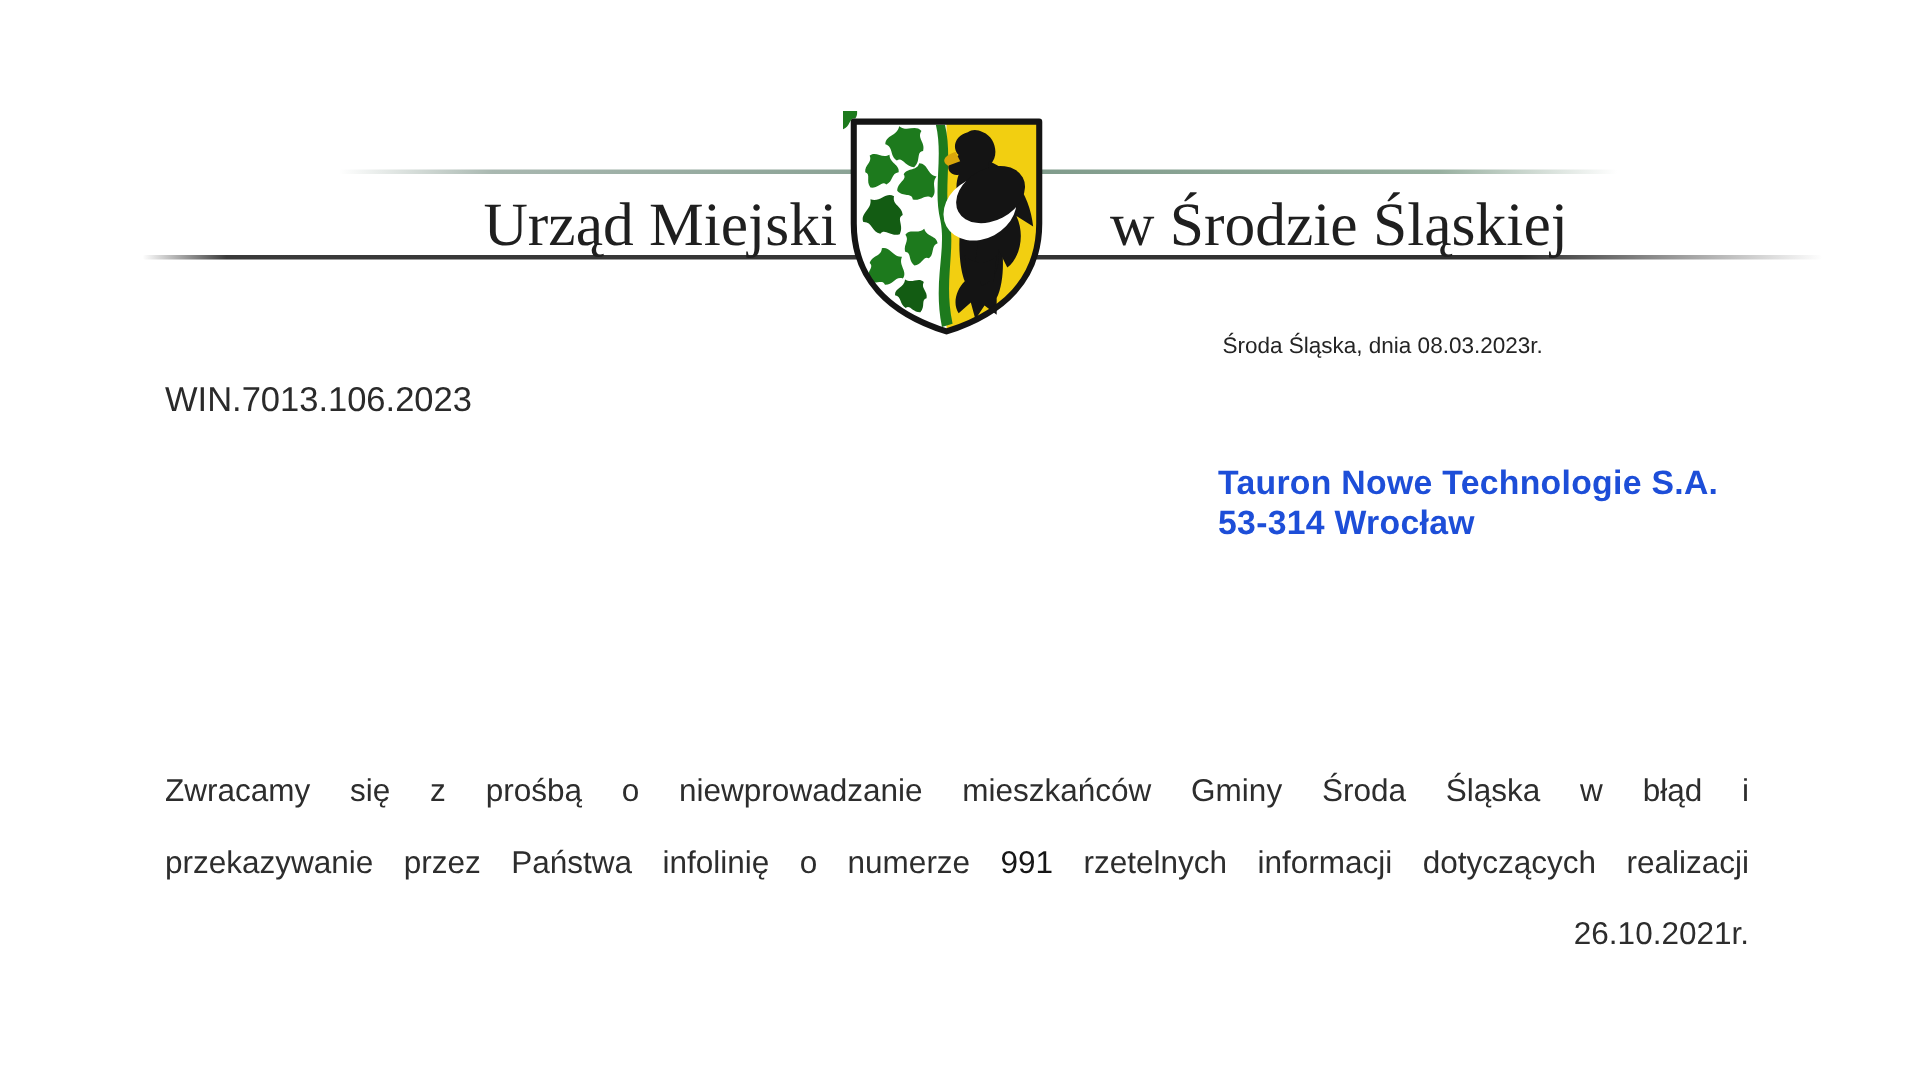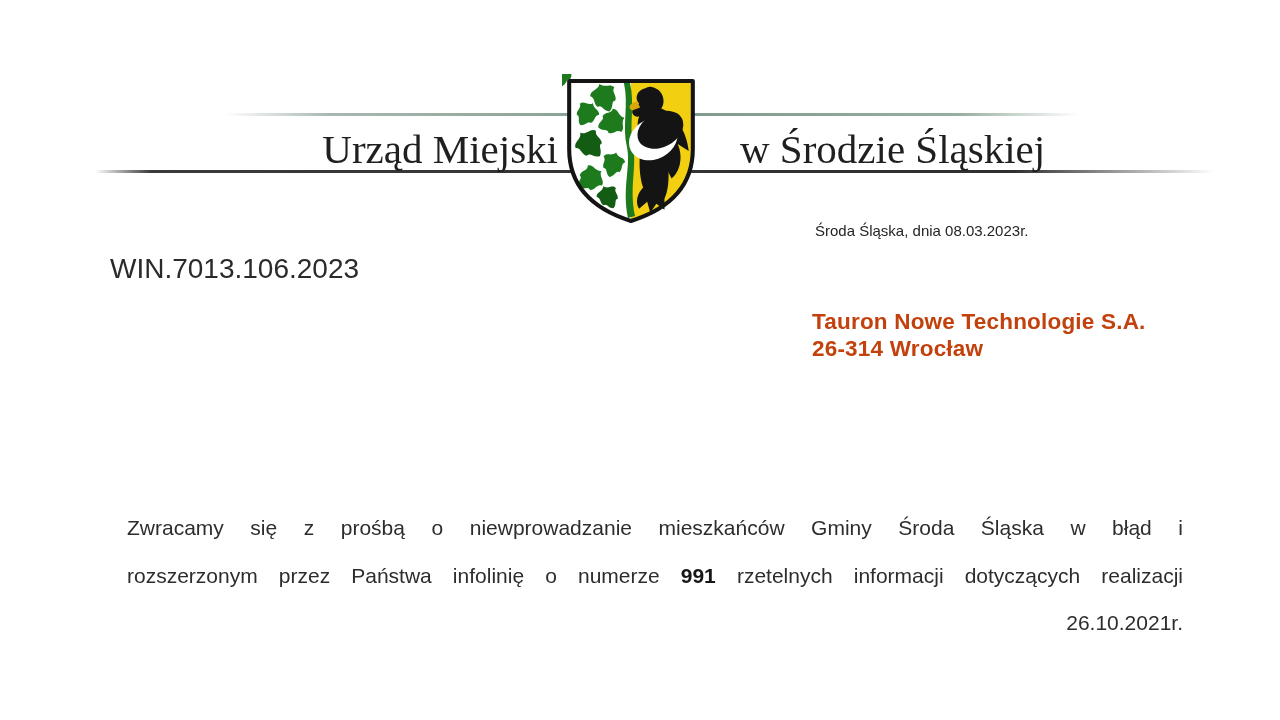--- a/index.html
+++ b/index.html
@@ -57,53 +57,52 @@
   
   .place-date {
     position: absolute;
     left: 815px; top: 222px;
     font-size: 15px; color: #242424;
     white-space: nowrap;
   }
   .reference {
     position: absolute;
     left: 110px; top: 253px;
-    font-size: 28px; color: #2a2a2a;
+    font-size: 23px; color: #2a2a2a;
     white-space: nowrap;
   }
 
   
   .recipient {
     position: absolute;
     left: 812px; top: 308px;
     font-size: 22.5px;
     font-weight: 700;
     line-height: 27px;
-    color: #c2410c;
+    color: #1d4ed8;
     letter-spacing: 0.2px;
   }
 
   
   .body-par {
     position: absolute;
     left: 110px; top: 504px;
     width: 1056px;
     font-size: 21px;
     line-height: 47.5px;
     color: #2d2d2d;
-    margin-left: 17px;
   }
   .jline {
     text-align: justify;
     text-align-last: justify;
     overflow: hidden;
     height: 47.5px;
   }
   .lline { text-align: right; }
-  .body-par b { font-weight: 700; color: #161616; }
+  .body-par b { font-weight: 400; color: #161616; }
 </style>
 </head>
 <body>
 
 <div class="page">
 
   <header>
     <div class="rule-top"></div>
     <div class="rule-bottom"></div>
 
@@ -144,22 +143,22 @@
       </svg>
     </div>
   </header>
 
   <div class="place-date">Środa Śląska, dnia 08.03.2023r.</div>
 
   <div class="reference">WIN.7013.106.2023</div>
 
   <div class="recipient">
     <div>Tauron Nowe Technologie S.A.</div>
-    <div>26-314 Wrocław</div>
+    <div>53-314 Wrocław</div>
   </div>
 
   <div class="body-par">
     <div class="jline">Zwracamy się z prośbą o niewprowadzanie mieszkańców Gminy Środa Śląska w błąd i</div>
-    <div class="jline"><span>rozszerzonym przez Państwa infolinię o numerze </span><b>991</b><span> rzetelnych informacji dotyczących realizacji</span></div>
+    <div class="jline"><span>przekazywanie przez Państwa infolinię o numerze </span><b>991</b><span> rzetelnych informacji dotyczących realizacji</span></div>
     <div class="lline">26.10.2021r.</div>
   </div>
 
 </div>
 
 </body></html>

